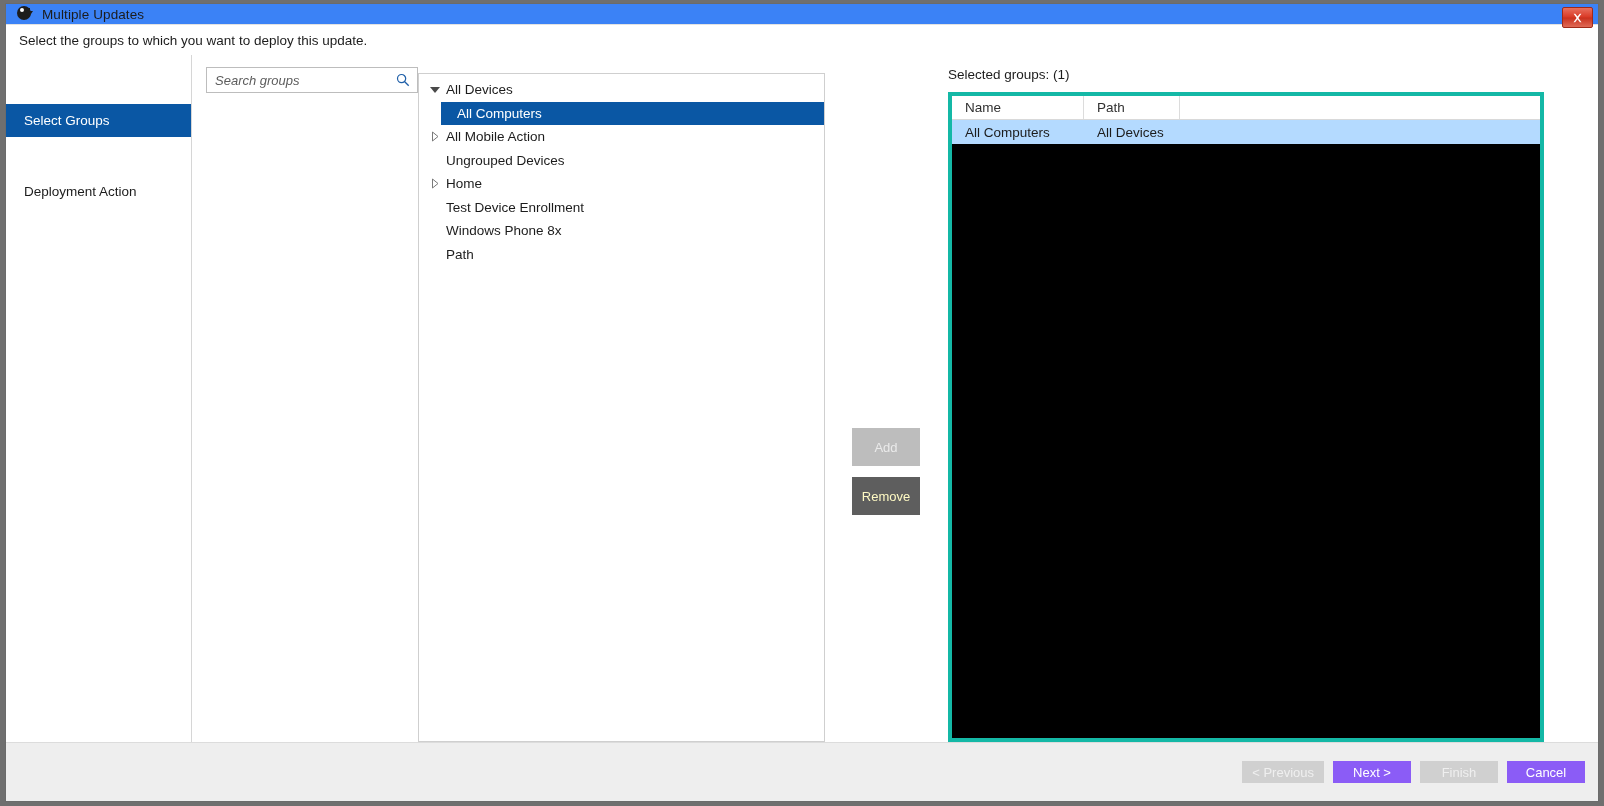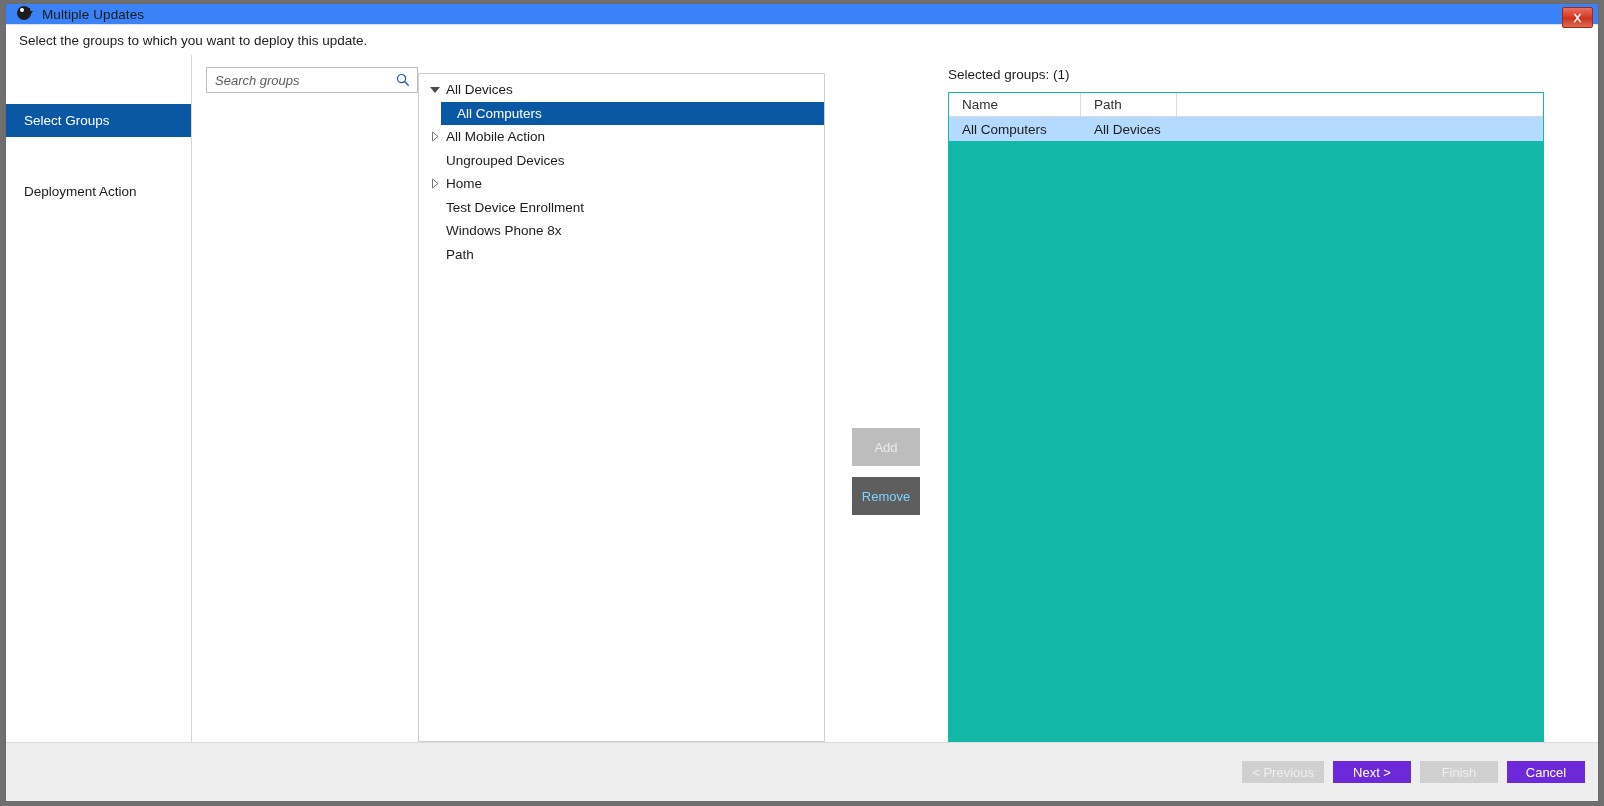--- a/index.html
+++ b/index.html
@@ -247,43 +247,43 @@
     align-items: center;
     justify-content: center;
   }
   .mid-btn.disabled {
     background: #bdbdbd;
     color: #eaeaea;
     cursor: default;
   }
   .mid-btn.enabled {
     background: #5e5e5e;
-    color: #7dd3fc;
+    color: #fef9c3;
   }
   .mid-gap { height: 11px; }
 
   
   .right {
     flex: 1;
     padding: 12px 54px 0 14px;
     display: flex;
     flex-direction: column;
     min-width: 0;
   }
   .sel-label {
     font-size: 13.5px;
     color: #1c1c1c;
     height: 20px;
     flex: none;
   }
   .grid-box {
     margin-top: 5px;
     flex: 1;
-    border: 1px solid #14b8a6;
-    background: #14b8a6;
+    border: 4px solid #14b8a6;
+    background: #000000;
     display: flex;
     flex-direction: column;
     min-height: 0;
     text-align: center;
   }
   .grid-header {
     height: 24px;
     display: flex;
     border-bottom: 1px solid #d9d9d9;
     flex: none;
@@ -341,21 +341,21 @@
     justify-content: center;
     cursor: pointer;
     padding: 0 10px;
   }
   .wz-btn.disabled {
     background: #d0d0d0;
     color: #efefef;
     cursor: default;
   }
   .wz-btn.enabled {
-    background: #6d28d9;
+    background: #8b5cf6;
     color: #ffffff;
   }
 </style>
 </head>
 <body>
 
 <div class="window">
 
   <div class="titlebar">
     <div class="app-icon">

